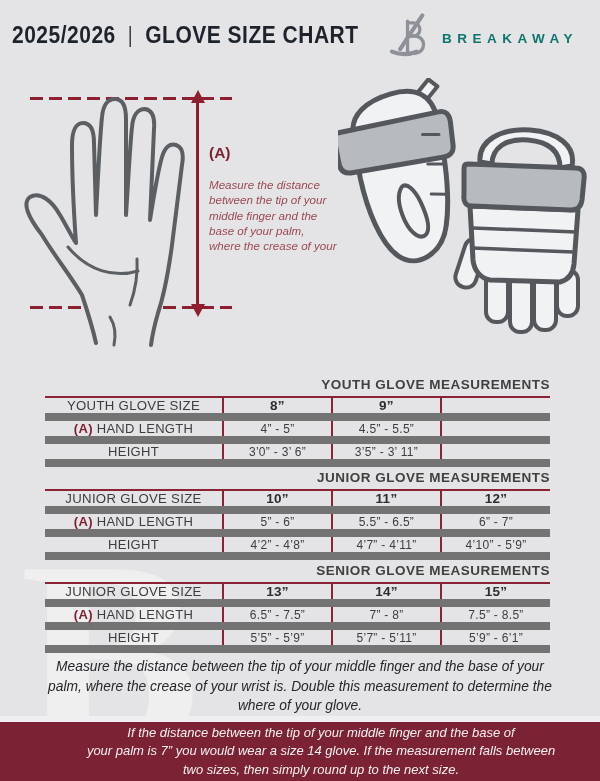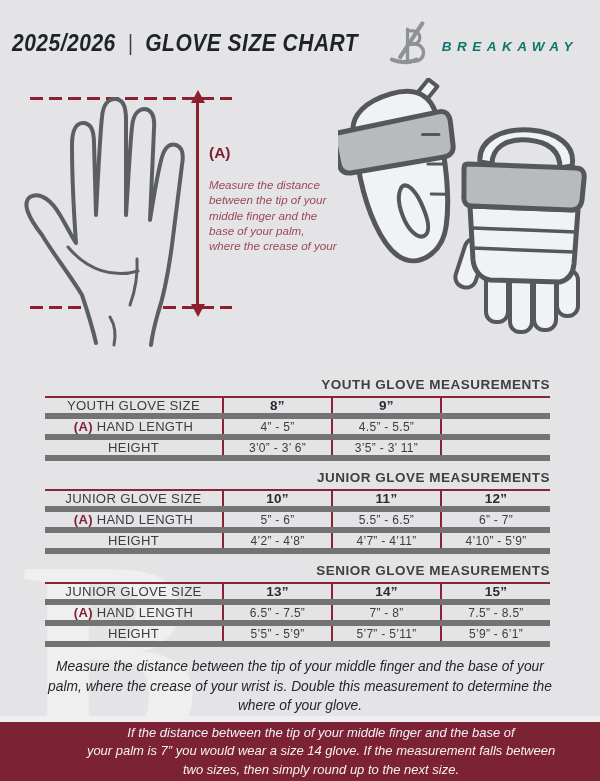--- a/index.html
+++ b/index.html
@@ -3,21 +3,21 @@
 <meta charset="utf-8">
 <style>
   * { margin:0; padding:0; box-sizing:border-box; }
   html,body { width:600px; height:781px; }
   body { font-family:"Liberation Sans", sans-serif; }
   #page {
     position:relative; width:600px; height:781px;
     background:#e4e4e6; overflow:hidden;
   }
   
-  #header { position:absolute; left:0; top:8px; width:594px; height:70px; z-index:2;font-style:italic; }
+  #header { position:absolute; left:0; top:0; width:594px; height:70px; z-index:2; }
   .title-wrap {
     position:absolute; left:12px; top:22px;
     display:flex; align-items:center; gap:10px;
     color:#1e222b; font-weight:bold; font-size:21px;
     letter-spacing:0.5px; transform:scaleY(1.12); transform-origin:left top;
   }
   .title-wrap .divider { font-weight:normal; color:#3a3f49; font-size:19px; padding:0 2px; }
   .brand-wrap {
     position:absolute; right:16px; top:13px;
     display:flex; align-items:center; gap:9px;
@@ -42,21 +42,21 @@
   .gloves-svg { position:absolute; left:338px; top:8px; }
   
   .table-block { position:absolute; left:45px; width:505px; z-index:2; }
   .tbl-title {
     width:100%; text-align:right; font-size:13.5px; font-weight:bold;
     letter-spacing:0.5px; color:#404040; margin-bottom:4px;
   }
   table.size-table { width:505px; border-collapse:collapse; table-layout:fixed; }
   table.size-table td {
     height:14px; text-align:center; vertical-align:middle;
-    border-top:2px solid #8a2335; border-bottom:6px solid #737373;
+    border-top:2px solid #8a2335; border-bottom:8px solid #737373;
     font-size:12px; color:#3d3d40; letter-spacing:0.3px; padding:0 2px;
   }
   table.size-table td:not(.c1) { border-left:2px solid #8a2335; }
   table.size-table .c1 { width:178px; font-size:13px; }
   table.size-table tr.size-row td { font-size:13.2px; }
   table.size-table tr.size-row td:not(.c1) { font-weight:bold; color:#2a2d31; font-size:13.5px; }
   .a-prefix { color:#7d1f31; font-weight:bold; }
   
   #measure-note {
     position:absolute; left:0; top:657px; width:600px; z-index:2;

